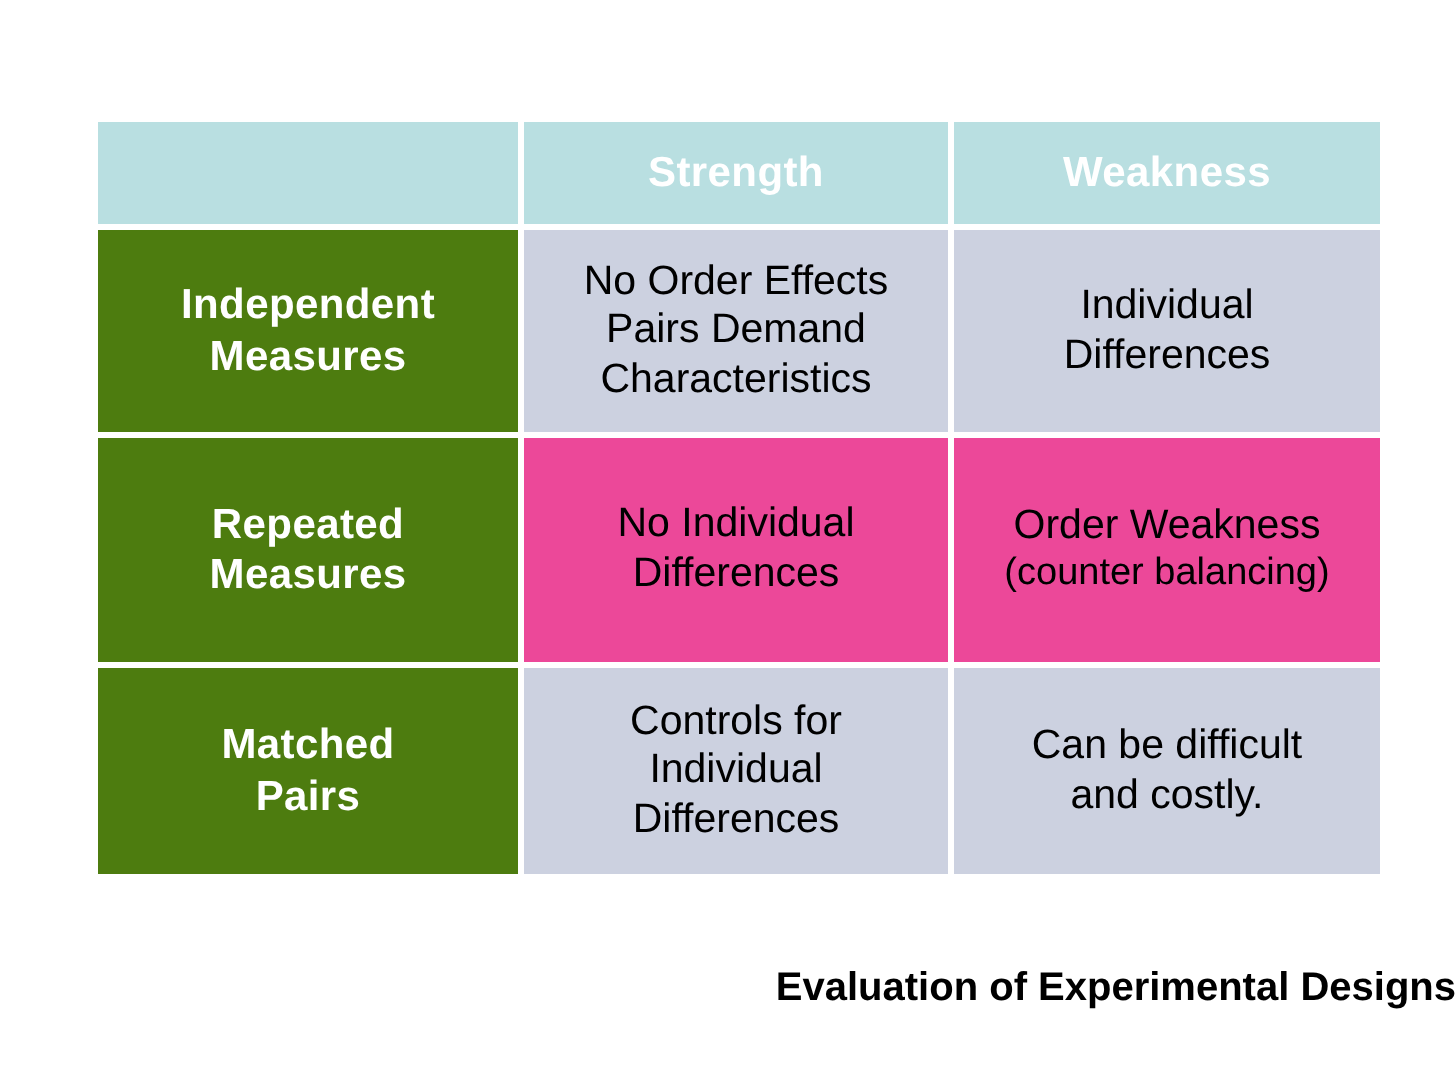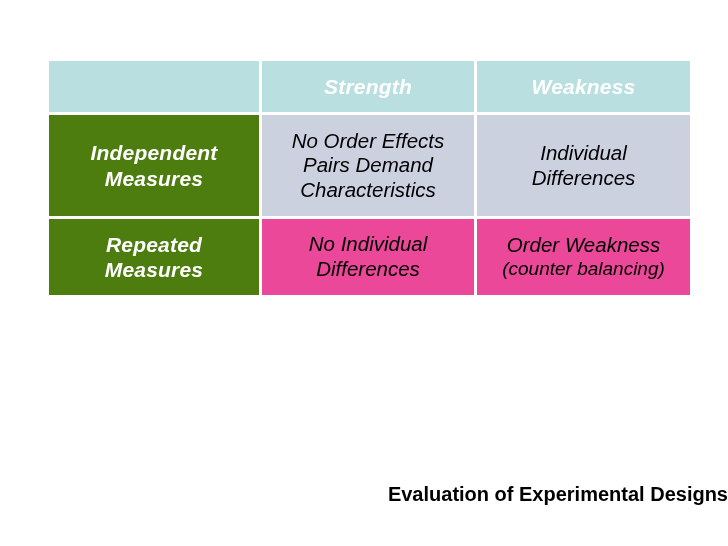--- a/index.html
+++ b/index.html
@@ -40,21 +40,20 @@
   .compare-table col.c-weak   { width: 213px; }
 
   .compare-table td,
   .compare-table th {
     padding: 0 8px;
     margin: 0;
     text-align: center;
     vertical-align: middle;
     line-height: 1.20;
     font-weight: normal;
-    font-style: italic;
   }
 
   
   tr.header-row > * {
     height: 51px;
     background: #b9dfe1;
     color: #ffffff;
     font-weight: bold;
     font-size: 21px;
     letter-spacing: 0.2px;
@@ -75,21 +74,21 @@
   
   td.data-cell {
     color: #000000;
     font-size: 20.5px;
   }
   td.data-cell.tone-dark  { background: #ccd1e0; }
   td.data-cell.tone-light { background: #ec4899; }
 
   
   tr.row-independent > * { height: 101px; }
-  tr.row-repeated    > * { height: 76px; }
+  tr.row-repeated    > * { height: 112px; }
   tr.row-matched     > * { height: 103px; }
 
   .cell-line { display: block; white-space: nowrap; }
   .cell-sub  { display: block; font-size: 19px; white-space: nowrap; }
 
   
   .caption {
     position: absolute;
     left: 0;
     top: 483px;
@@ -148,19 +147,34 @@
         <td class="data-cell tone-light">
           <span class="cell-line">No Individual</span>
           <span class="cell-line">Differences</span>
         </td>
         <td class="data-cell tone-light">
           <span class="cell-line">Order Weakness</span>
           <span class="cell-sub">(counter balancing)</span>
         </td>
       </tr>
 
+      <tr class="row-matched">
+        <td class="row-label">
+          <span class="cell-line">Matched</span>
+          <span class="cell-line">Pairs</span>
+        </td>
+        <td class="data-cell tone-dark">
+          <span class="cell-line">Controls for</span>
+          <span class="cell-line">Individual</span>
+          <span class="cell-line">Differences</span>
+        </td>
+        <td class="data-cell tone-dark">
+          <span class="cell-line">Can be difficult</span>
+          <span class="cell-line">and costly.</span>
+        </td>
+      </tr>
 
     </tbody>
   </table>
 
   <div class="caption">Evaluation of Experimental Designs</div>
 
 </div>
 
 </body></html>

